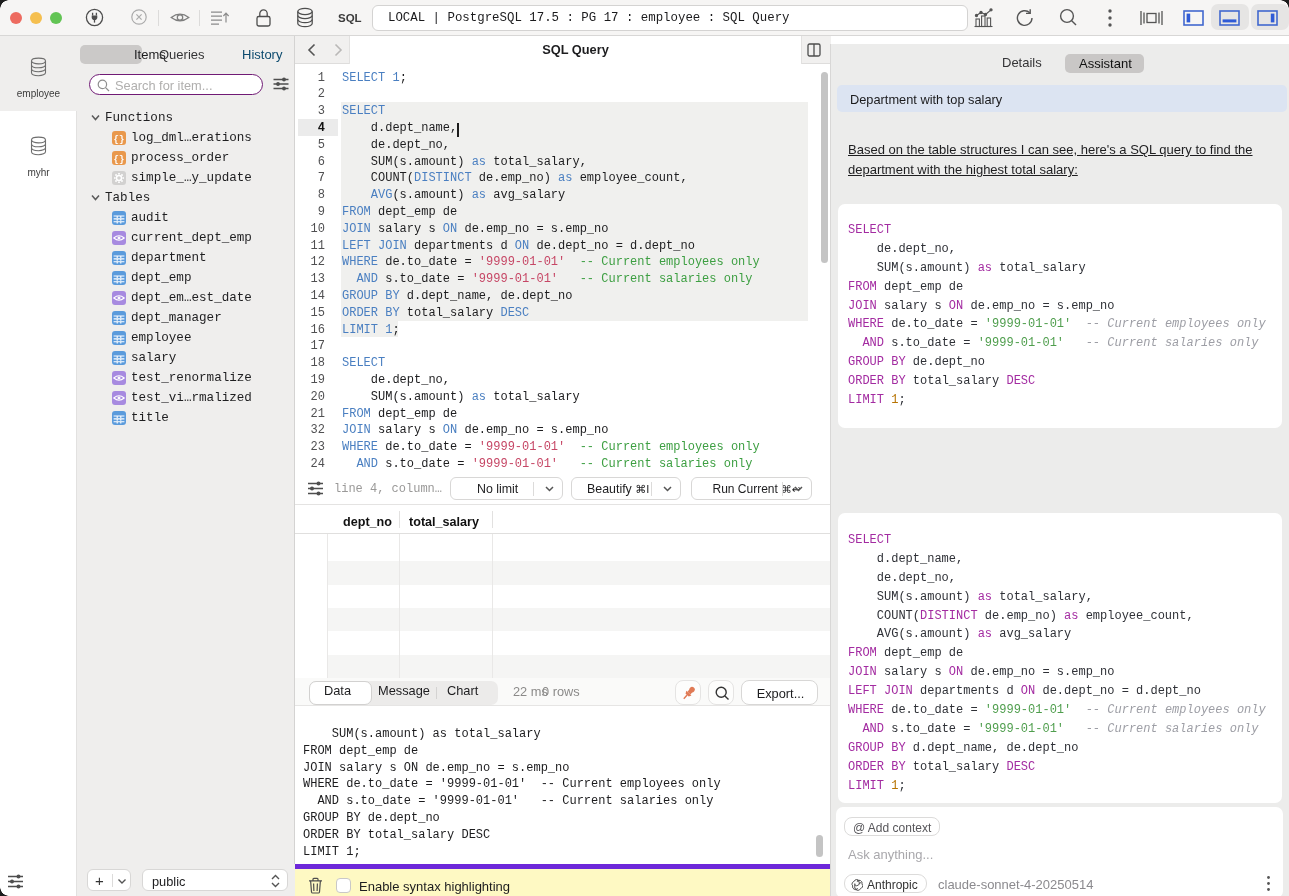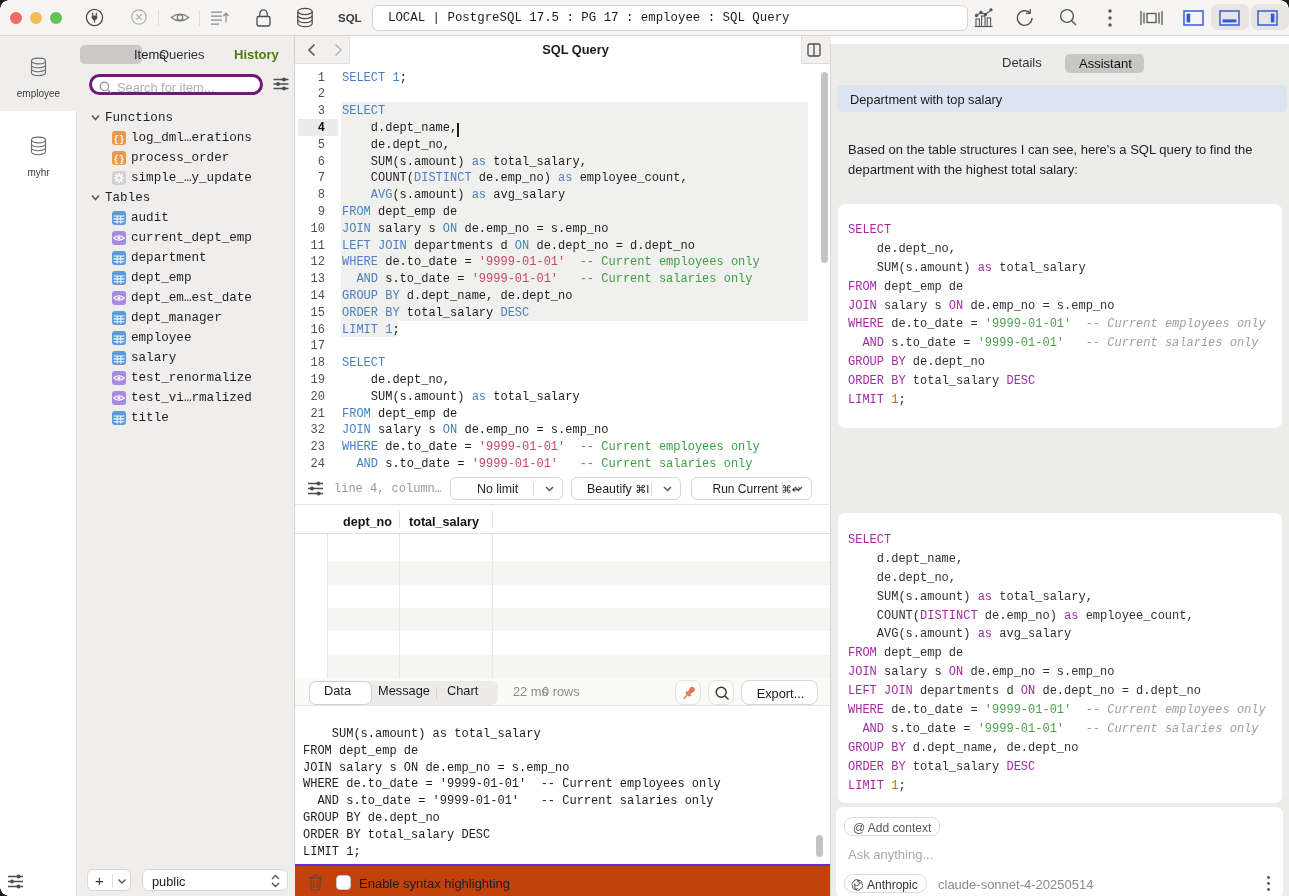--- a/index.html
+++ b/index.html
@@ -13,21 +13,21 @@
   .light { width:12px; height:12px; border-radius:50%; position:absolute; top:12px; }
 
   
   #strip { left:0; top:36px; width:77px; height:860px; background:#ffffff; border-right:1px solid #e2e1e0; }
   #stripsel { position:absolute; left:0; top:0; width:77px; height:75px; background:#efeeed; }
   .dblabel { position:absolute; width:77px; text-align:center; font-size:10px; color:#3c3c3c; }
 
   
   #sidebar { left:77px; top:36px; width:218px; height:860px; background:#efeeed; border-right:1px solid #d4d3d2; }
   .sbtab { position:absolute; top:11px; font-size:13px; color:#1d1d1f; }
-  #searchbox { position:absolute; left:12px; top:38px; width:174px; height:21px; background:#fff; border:3px solid #701a75; border-radius:11px; }
+  #searchbox { position:absolute; left:12px; top:38px; width:174px; height:21px; background:#fff; border:1px solid #701a75; border-radius:11px; }
   .treerow { position:absolute; left:0; width:218px; height:20px; font-family:"Liberation Mono", monospace; font-size:12.6px; color:#1e1e20; line-height:20px; white-space:pre; }
   .ticon { position:absolute; left:35px; top:3px; width:14px; height:14px; border-radius:3px; }
   .tlabel { position:absolute; left:54px; }
   .hlabel { position:absolute; left:28px; }
   .chev { position:absolute; left:13px; top:4px; }
 
   
   #tabbar { left:295px; top:36px; width:536px; height:28px; background:#f1f0ef; border-bottom:1px solid #dedddc; }
   #tabwhite { position:absolute; left:54px; top:0; width:453px; height:28px; background:#fff; border-left:1px solid #e2e1e0; border-right:1px solid #e2e1e0; }
   #editor { left:295px; top:64px; width:536px; height:410px; background:#fff; }
@@ -64,35 +64,35 @@
   #segdata { position:absolute; left:14px; top:3px; width:63px; height:24px; background:#fff; border:1px solid #d2d1d0; border-radius:7px; }
   .segtxt { position:absolute; top:4.5px; font-size:12.8px; color:#1d1d1f; }
   .miniround { position:absolute; top:2px; width:26px; height:25px; border:1px solid #e5e4e3; border-radius:8px; background:#fdfdfc; }
 
   
   #logpanel { left:295px; top:722px; width:536px; height:142px; background:#fff; }
   #logtext { position:absolute; left:8px; top:5.1px; font-size:12px; font-family:"Liberation Mono", monospace; color:#1c1c1e; }
   #vscroll2 { position:absolute; left:521px; top:113px; width:7px; height:22px; background:#c4c4c4; border-radius:4px; }
 
   
-  #botbar { left:295px; top:864px; width:536px; height:32px; background:#c2410c; border-top:2px solid #6d28d9; }
+  #botbar { left:295px; top:864px; width:536px; height:32px; background:#fef9c3; border-top:5px solid #6d28d9; }
 
   
   #sbbottom { left:77px; top:864px; width:218px; height:32px; background:#efeeed; }
 
   
   #rpanel { left:830px; top:44px; width:459px; height:860px; background:#ececeb; border-left:1px solid #d8d7d6; }
   .rcode { position:absolute; font-size:12px; font-family:"Liberation Mono", monospace; color:#2f3137; }
   .rcode .codeline { height:18.9px; }
   .pk { color:#a32ba1; }
   .ps { color:#4f9e4d; }
   .pc { color:#9d9ea5; font-style:italic; }
   .pn { color:#b77301; }
   .card { position:absolute; left:7px; background:#fff; border-radius:7px; }
-  .ptext { position:absolute; left:17px; font-size:13px; color:#1e1e20; line-height:20.2px; }
+  .ptext { position:absolute; left:17px; font-size:13px; color:#1e1e20; line-height:20.2px;text-decoration:underline; }
 </style>
 </head>
 <body>
 
 <div class="abs" style="left:0;top:0;width:9px;height:9px;background:radial-gradient(circle 9px at 9px 9px, rgba(0,0,0,0) 8.5px, #1d1d1d 9px);z-index:50;"></div>
 <div class="abs" style="left:1280px;top:0;width:9px;height:9px;background:radial-gradient(circle 9px at 0px 9px, rgba(0,0,0,0) 8.5px, #1d1d1d 9px);z-index:50;"></div>
 <div class="abs" style="left:0;top:887px;width:9px;height:9px;background:radial-gradient(circle 9px at 9px 0px, rgba(0,0,0,0) 8.5px, #1d1d1d 9px);z-index:50;"></div>
 
 <div class="abs" id="toolbar">
   <div class="light" style="left:9.5px; background:#ed6b60;"></div>
@@ -212,21 +212,21 @@
         <circle cx="5" cy="8.5" r="2"></circle>
         <circle cx="11.5" cy="13.5" r="2"></circle>
       </g>
   </svg>
 </div>
 
 <div class="abs" id="sidebar">
   <div class="abs" style="left:3px;top:9px;width:62px;height:19px;background:#cbc9c8;border-radius:5px;"></div>
   <div class="sbtab" style="left:17px;margin-left:40px;">Items</div>
   <div class="sbtab" style="left:82px;color:#343436;">Queries</div>
-  <div class="sbtab" style="left:157px;color:#4d7c0f;font-weight:bold;">History</div>
+  <div class="sbtab" style="left:165px;color:#0c4a6e;">History</div>
   <div id="searchbox">
     <svg class="abs" style="left:7px;top:4px;" width="13" height="13" viewBox="0 0 13 13">
       <circle cx="5.4" cy="5.4" r="4.2" fill="none" stroke="#8e8e8e" stroke-width="1.2"></circle>
       <path d="M8.6 8.6 L12 12" stroke="#8e8e8e" stroke-width="1.2"></path>
     </svg>
     <div class="abs" style="left:25px;top:3px;font-size:12.8px;color:#b0afae;">Search for item...</div>
   </div>
   <svg class="abs" style="left:196px;top:40px;" width="16" height="16" viewBox="0 0 16 16">
     <g stroke="#4e4e4e" stroke-width="1.3" fill="none">
         <path d="M0.5 3.5 h15 M0.5 8 h15 M0.5 12.5 h15"></path>

